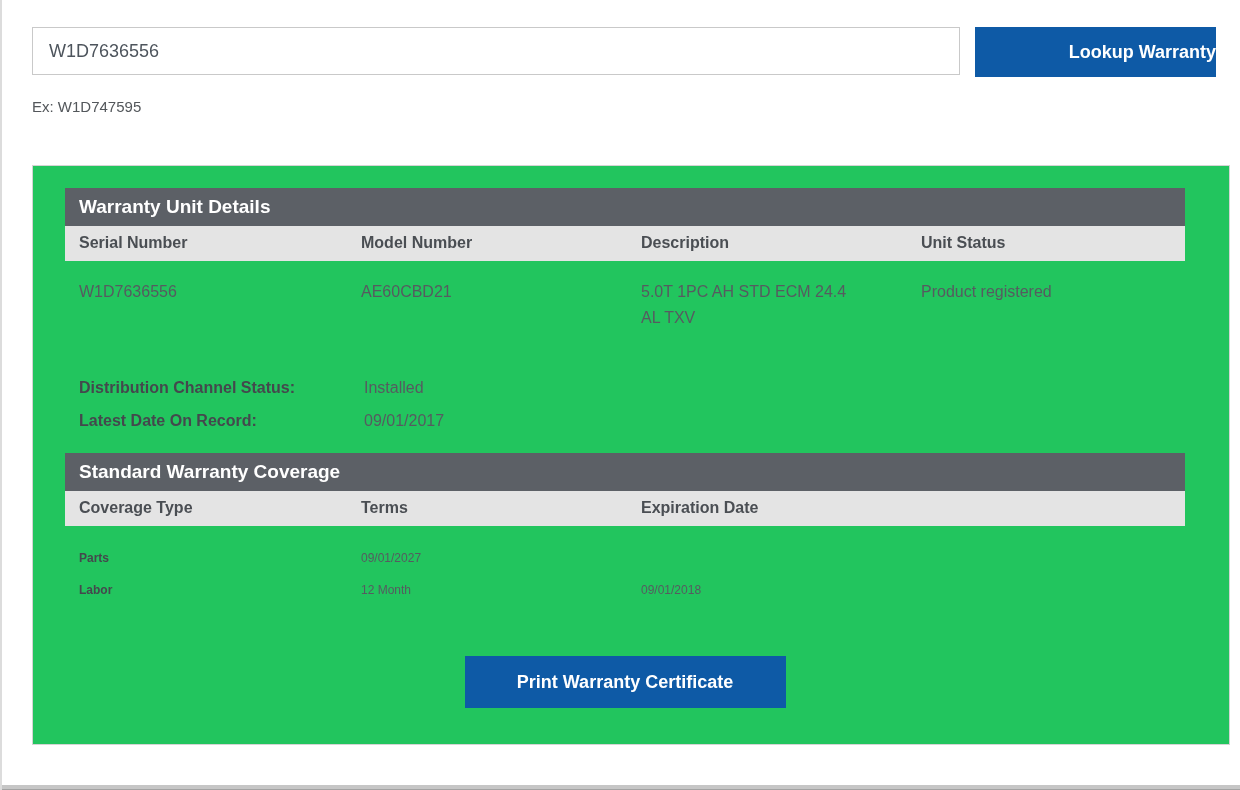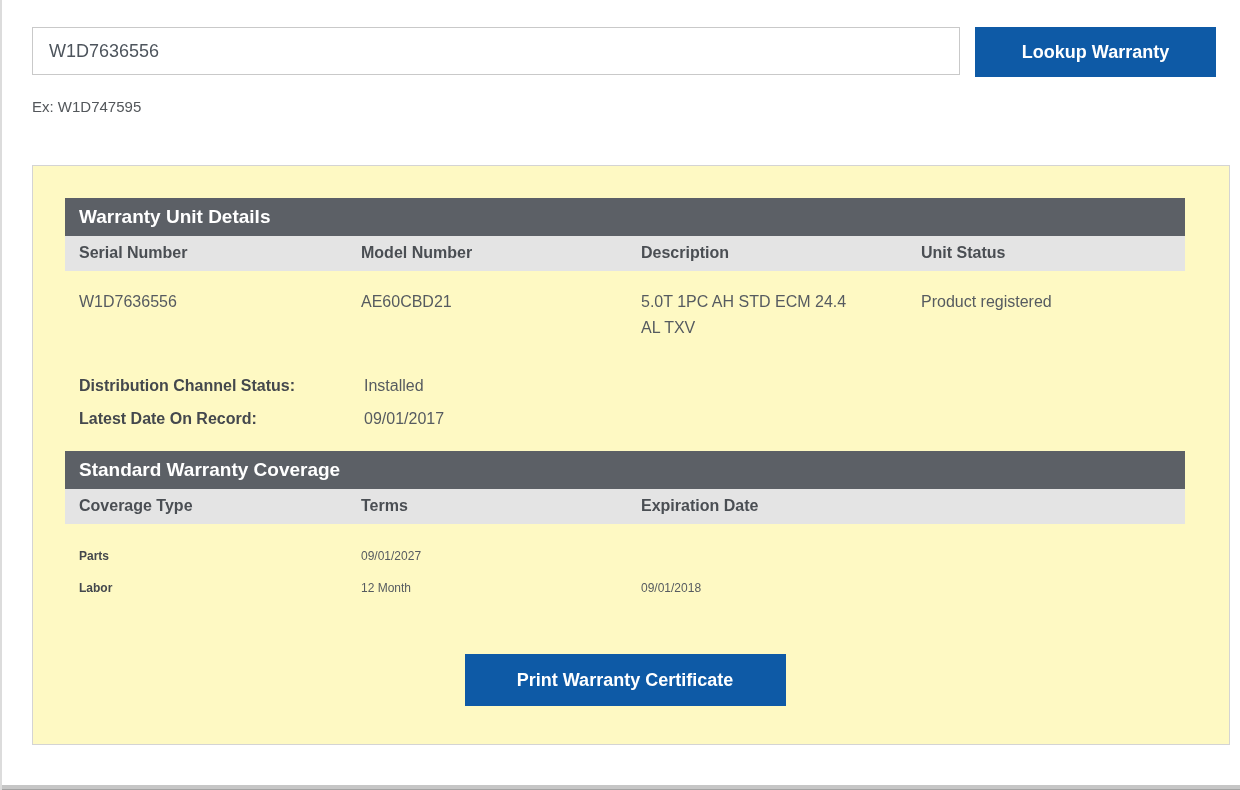--- a/index.html
+++ b/index.html
@@ -48,35 +48,36 @@
     color: #ffffff;
     border: none;
     font-family: "Liberation Sans", sans-serif;
     font-weight: bold;
     cursor: pointer;
   }
   .lookup-btn {
     width: 241px;
     height: 50px;
     font-size: 18px;
+    text-align: right;
   }
   .example-hint {
     margin: 21px 0 0 30px;
     font-size: 15px;
     color: #53575b;
   }
 
   
   .panel {
     margin: 50px 0 0 30px;
     width: 1198px;
     height: 580px;
     border: 1px solid #d4d4d4;
-    padding: 32px 44px 0 32px;
-    background: #fef9c3;
+    padding: 22px 44px 0 32px;
+    background: #22c55e;
   }
   .section-bar {
     height: 38px;
     background: #5c6066;
     color: #ffffff;
     font-size: 19px;
     font-weight: bold;
     display: flex;
     align-items: center;
     padding-left: 14px;
@@ -91,21 +92,21 @@
     padding: 8px 0 9px 0;
   }
   .cell { padding-left: 14px; }
   .data-row {
     margin-top: 18px;
     font-size: 16px;
     line-height: 26px;
     color: #565b60;
   }
   .desc-cell { padding-right: 40px; }
-  .kv-section { margin-top: 28px; }
+  .kv-section { margin-top: 40px; }
   .kv-row {
     display: grid;
     grid-template-columns: 282px 1fr;
     font-size: 16px;
     line-height: 33px;
   }
   .kv-label { font-weight: bold; color: #44484d; padding-left: 14px; }
   .kv-value { padding-left: 17px; }
   .coverage-bar { margin-top: 16px; }
   .coverage-rows { margin-top: 16px; font-size: 12px; line-height: 32px; }

